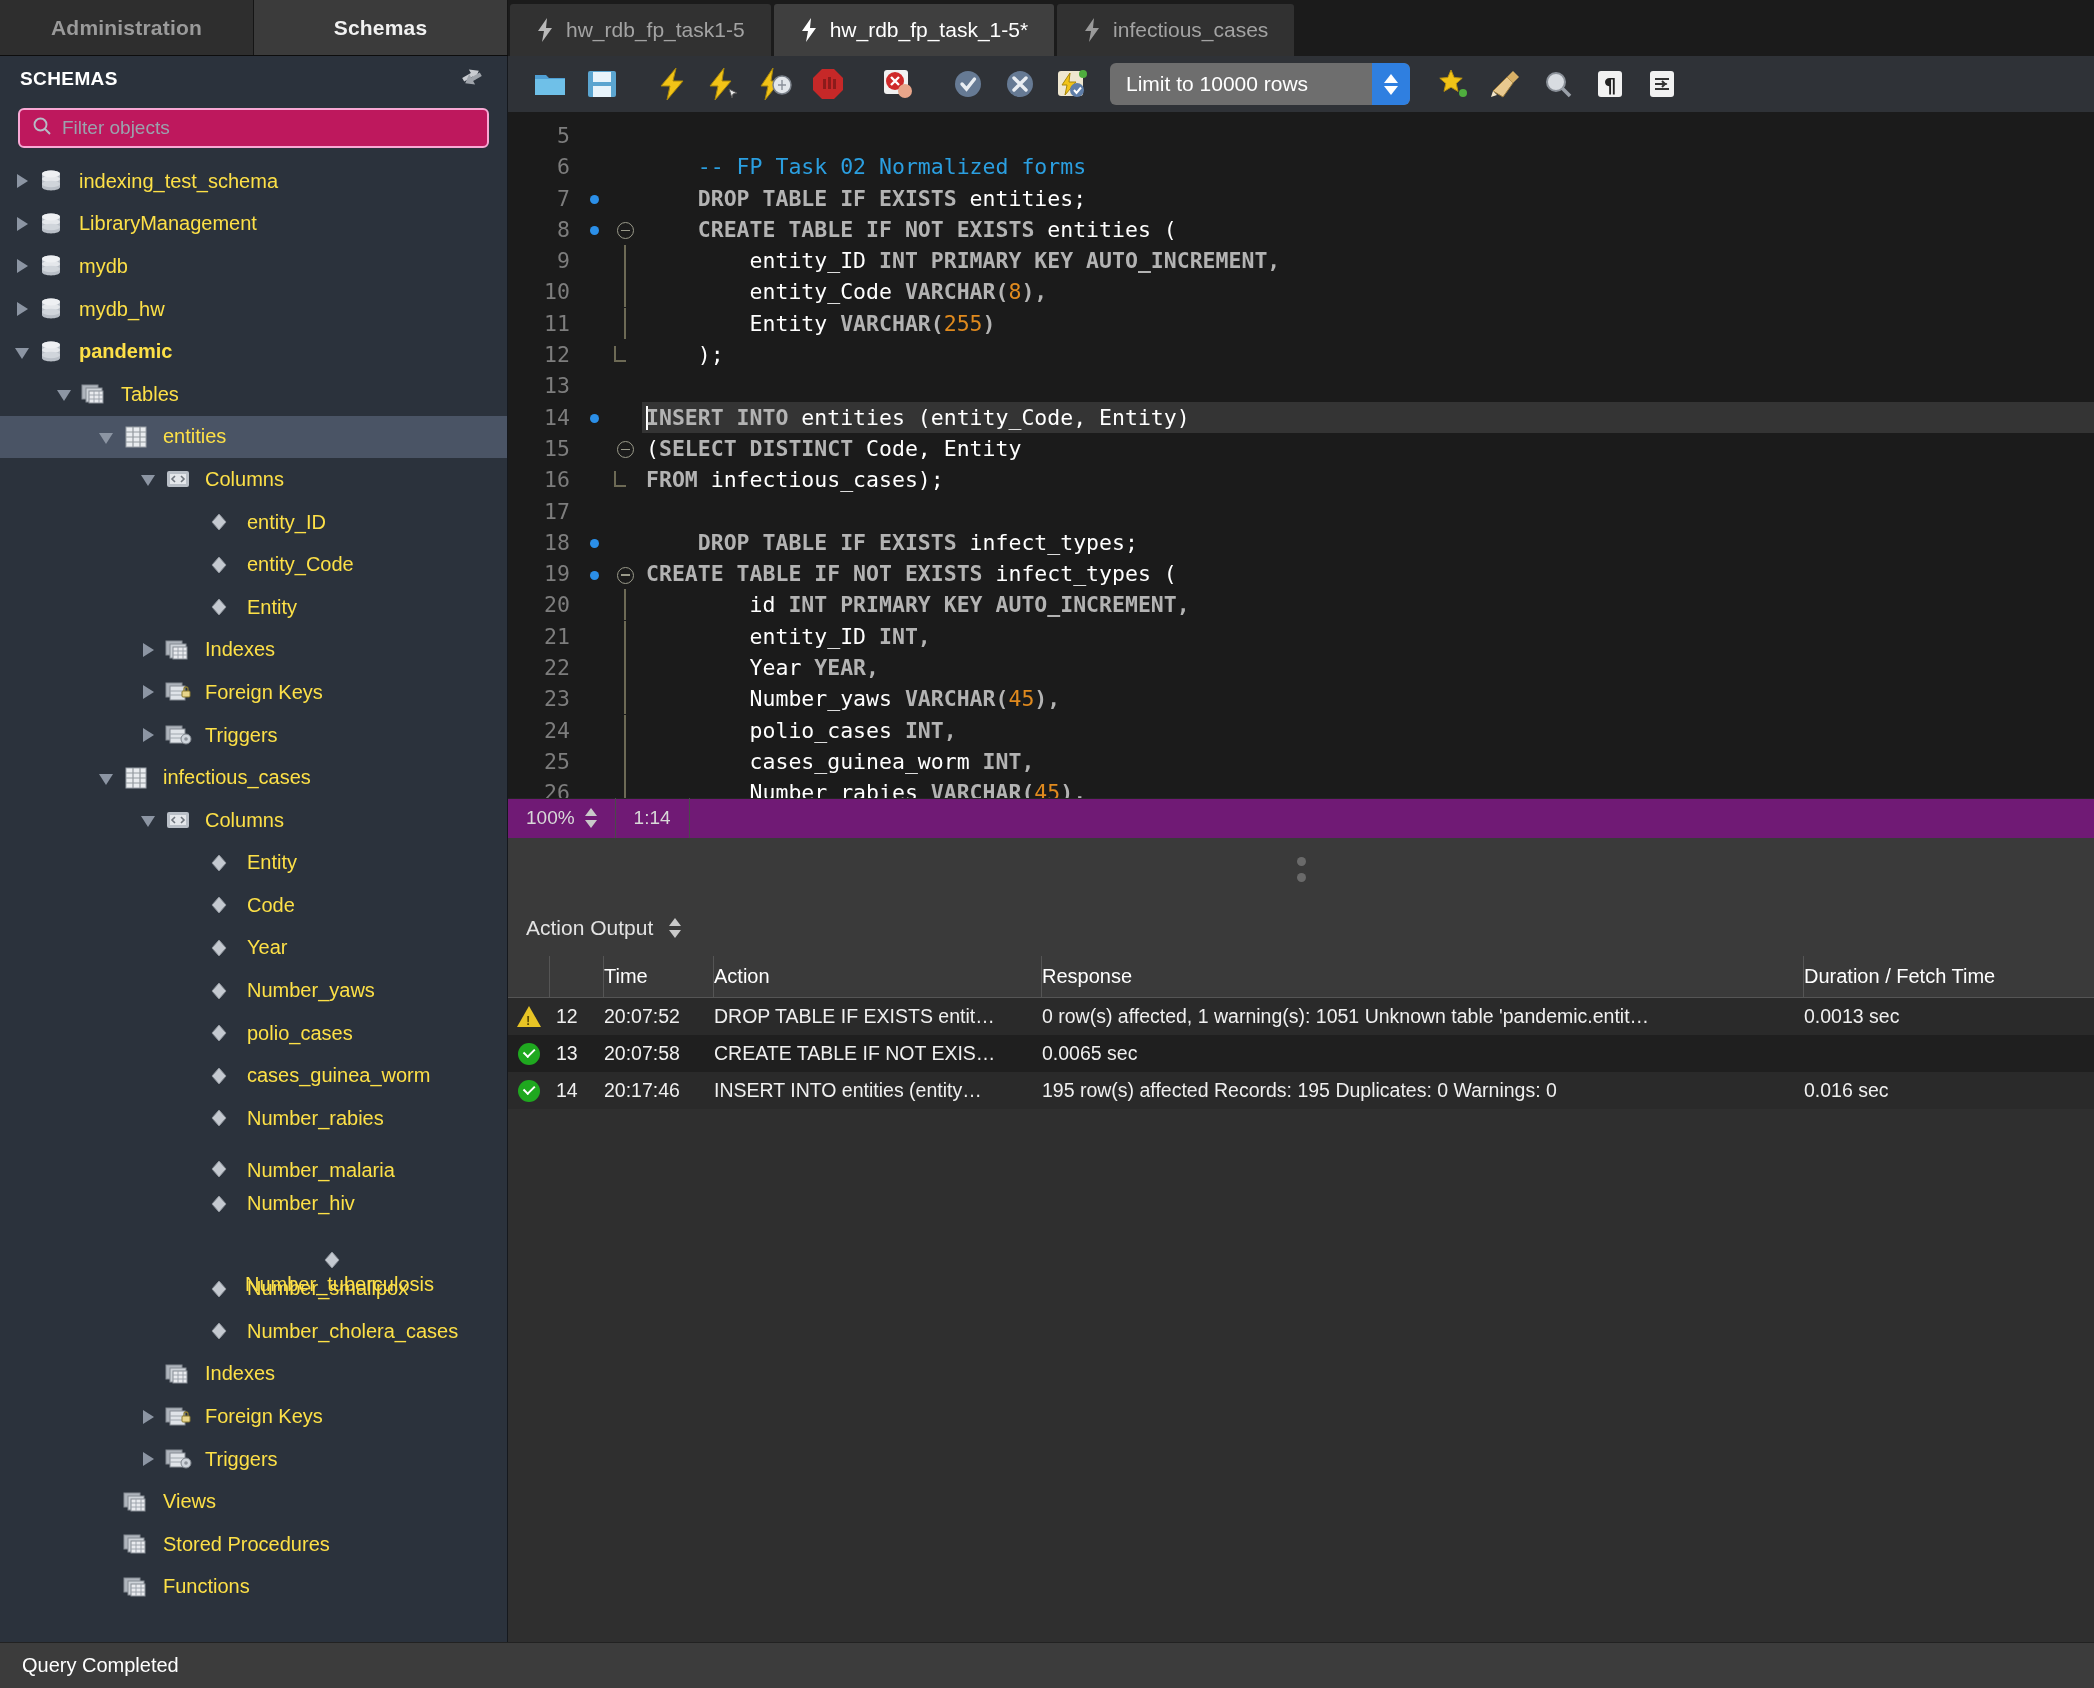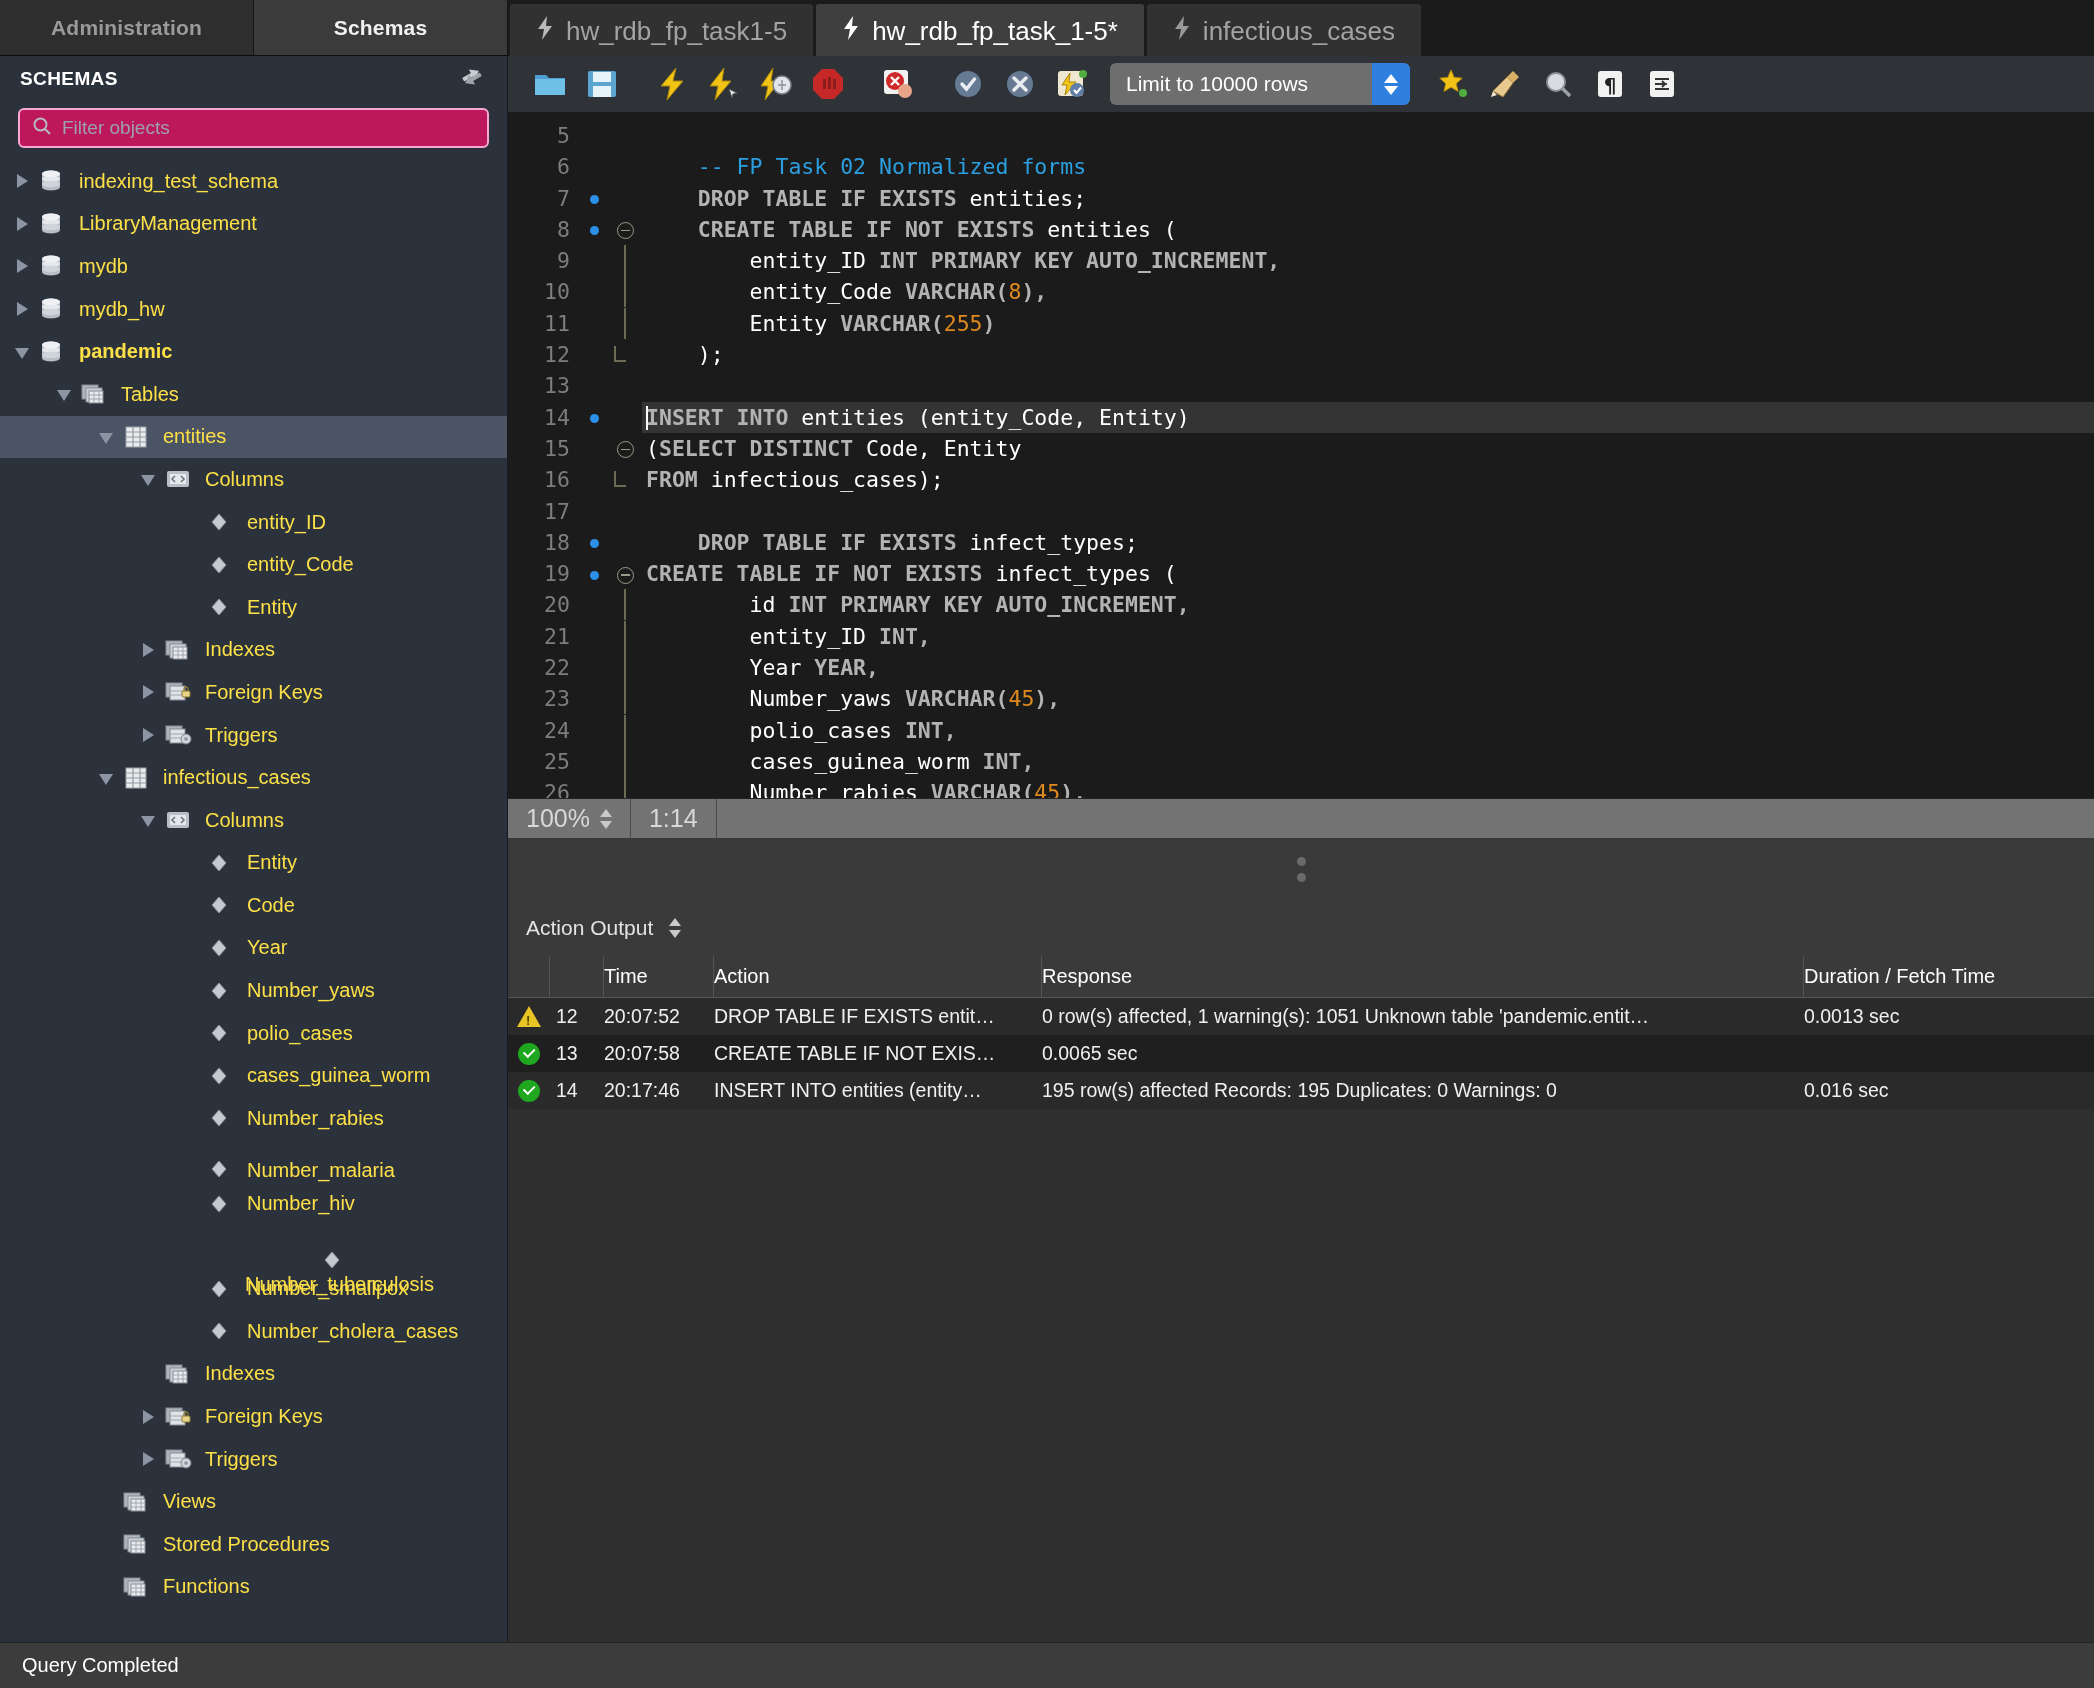--- a/index.html
+++ b/index.html
@@ -16,22 +16,22 @@
   .leftpanel-tabs { width: 508px; display: flex; background:#1b1b1b; border-bottom: 1px solid #0d0d0d;}
   .ptab {
     flex: 1; display: flex; align-items: center; justify-content: center;
     font-size: 21px; font-weight: bold; color: #9a9a9a;
     background: #2e2e2e; border-right: 1px solid #151515;
     letter-spacing: .2px;
   }
   .ptab.active { background: #3b3b3b; color: #f1f1f1; }
   .editor-tabs { flex: 1; display: flex; align-items: flex-end; background:#1b1b1b; padding-left: 2px; }
   .etab {
-    height: 52px; display: flex; gap: 12px;
-    padding: 12px 26px; font-size: 26px; color: #a3a3a3;
+    height: 52px; display: flex; align-items: center; gap: 12px;
+    padding: 12px 26px; font-size: 21px; color: #a3a3a3;
     background: #313131; margin-right: 3px; border-top-left-radius: 3px; border-top-right-radius: 3px;
     min-width: 150px;
   }
   .etab.active { background: #3f3f3f; color: #ffffff; }
   .bolt { width:18px; height:24px; flex:none; }
 
   
   .main { flex: 1; display: flex; min-height: 0; }
 
   
@@ -107,21 +107,21 @@
   .foldbox::after { content:''; position:absolute; left:3px; top:6.5px; width:9px; height:1.5px; background:#9a9a8a;}
   .cl { color: #dcdcdc; padding-left: 4px;}
   .cl.cur { background:#343434; }
   .kw { color: #b3b3b3; font-weight: bold; }
   .cm { color: #2b9fe0; }
   .num { color: #e08a1e; }
   .id { color: #ffffff; }
   .caret { display:inline-block; width:2px; height:24px; background:#fff; vertical-align:-5px; margin-right:-2px;}
 
   
-  .code-status { height: 40px; background: #737373; display: flex; align-items: center; color:#d8d8d8; font-size:25px; flex:none; border-top:1px solid #242424;}
+  .code-status { height: 40px; background: #701a75; display: flex; align-items: flex-end; color:#d8d8d8; font-size:19px; flex:none; border-top:1px solid #242424;}
   .cs-cell { display:flex; align-items:center; gap:10px; padding: 0 18px; height:40px; border-right:1px solid #4a4a4a;}
   .cs-stepper { display:flex; flex-direction:column; gap:4px; }
   .cs-up { width:0;height:0;border-style:solid;border-width:0 6px 8px 6px;border-color:transparent transparent #c9c9c9 transparent;}
   .cs-dn { width:0;height:0;border-style:solid;border-width:8px 6px 0 6px;border-color:#c9c9c9 transparent transparent transparent;}
 
   
   .grabber { height: 62px; background: #3a3a3a; display:flex; align-items:center; justify-content:center; flex-direction:column; gap:7px; flex:none;}
   .gdot { width:9px;height:9px;border-radius:50%;background:#6a6a6a;}
 
   

